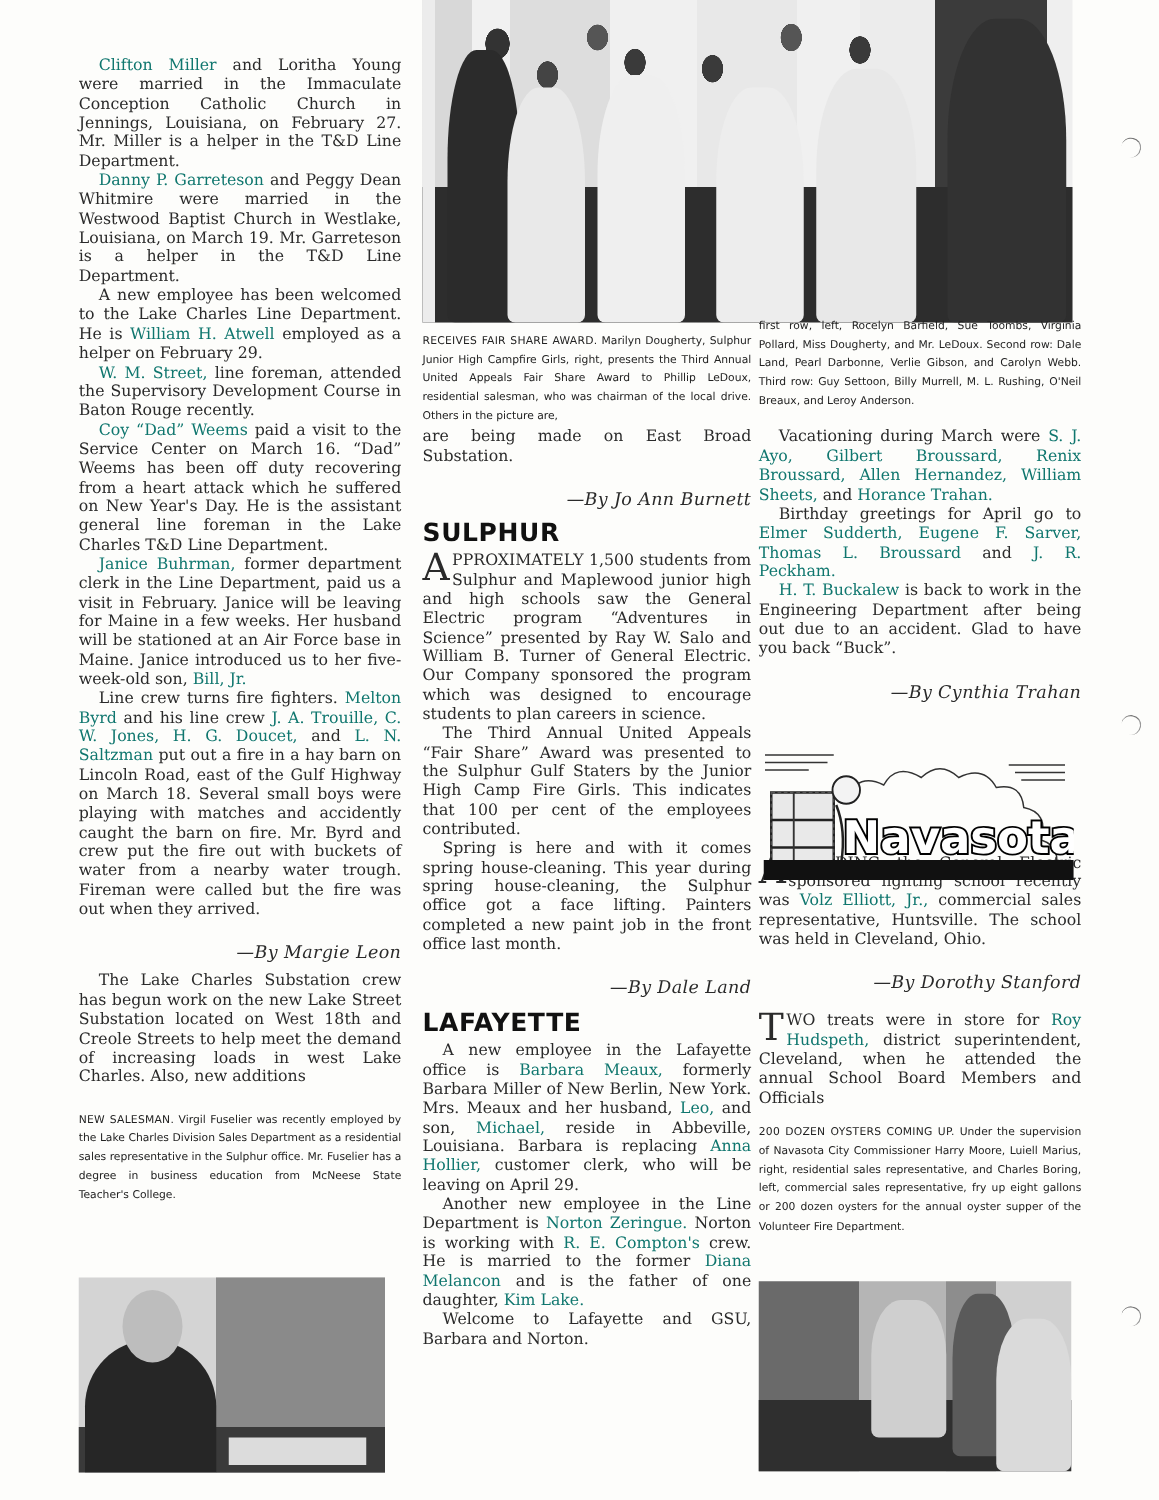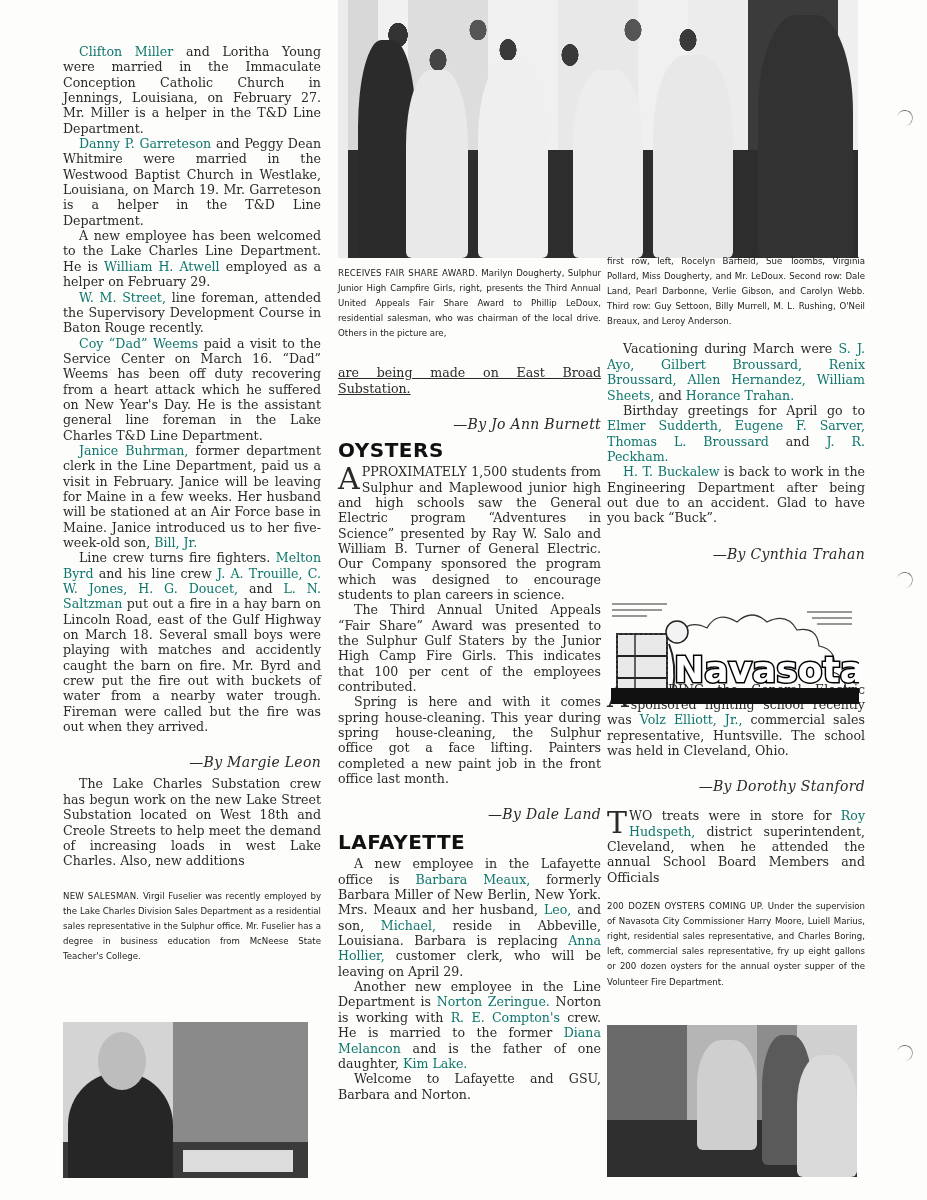--- a/index.html
+++ b/index.html
@@ -82,23 +82,23 @@
 </div>
 
 <div class="photo" id="photo-salesman">
   <div class="person" style="left:5px;top:50px;width:105px;height:106px;background:#262626;border-radius:50% 50% 0 0;"></div>
   <div class="person" style="left:35px;top:10px;width:48px;height:58px;background:#bdbdbd;border-radius:50%;"></div>
   <div style="position:absolute;left:120px;top:128px;width:110px;height:22px;background:#dcdcdc;"></div>
 </div>
 
 <div class="col body-text" id="col2" style="top:266px;">
   <p class="caption"><span class="lead">RECEIVES FAIR SHARE AWARD.</span><span> Marilyn Dougherty, Sulphur Junior High Campfire Girls, right, presents the Third Annual United Appeals Fair Share Award to Phillip LeDoux, residential salesman, who was chairman of the local drive. Others in the picture are,</span></p>
-  <p class="para noindent" style="margin-top:24px;text-decoration:underline;">are being made on East Broad Substation.</p>
+  <p class="para noindent" style="margin-top:0;">are being made on East Broad Substation.</p>
   <p class="byline">—By Jo Ann Burnett</p>
-  <h2 class="section-head">OYSTERS</h2>
+  <h2 class="section-head">SULPHUR</h2>
   <p class="para dropcap-para"><span class="dropcap">A</span><span>PPROXIMATELY 1,500 students from Sulphur and Maplewood junior high and high schools saw the General Electric program “Adventures in Science” presented by Ray W. Salo and William B. Turner of General Electric. Our Company sponsored the program which was designed to encourage students to plan careers in science.</span></p>
   <p class="para">The Third Annual United Appeals “Fair Share” Award was presented to the Sulphur Gulf Staters by the Junior High Camp Fire Girls. This indicates that 100 per cent of the employees contributed.</p>
   <p class="para">Spring is here and with it comes spring house-cleaning. This year during spring house-cleaning, the Sulphur office got a face lifting. Painters completed a new paint job in the front office last month.</p>
   <p class="byline">—By Dale Land</p>
   <h2 class="section-head" style="margin-top:6px;">LAFAYETTE</h2>
   <p class="para"><span>A new employee in the Lafayette office is </span><b>Barbara Meaux,</b><span> formerly Barbara Miller of New Berlin, New York. Mrs. Meaux and her husband, </span><b>Leo,</b><span> and son, </span><b>Michael,</b><span> reside in Abbeville, Louisiana. Barbara is replacing </span><b>Anna Hollier,</b><span> customer clerk, who will be leaving on April 29.</span></p>
   <p class="para"><span>Another new employee in the Line Department is </span><b>Norton Zeringue.</b><span> Norton is working with </span><b>R. E. Compton's</b><span> crew. He is married to the former </span><b>Diana Melancon</b><span> and is the father of one daughter, </span><b>Kim Lake.</b></p>
   <p class="para">Welcome to Lafayette and GSU, Barbara and Norton.</p>
 </div>
 

